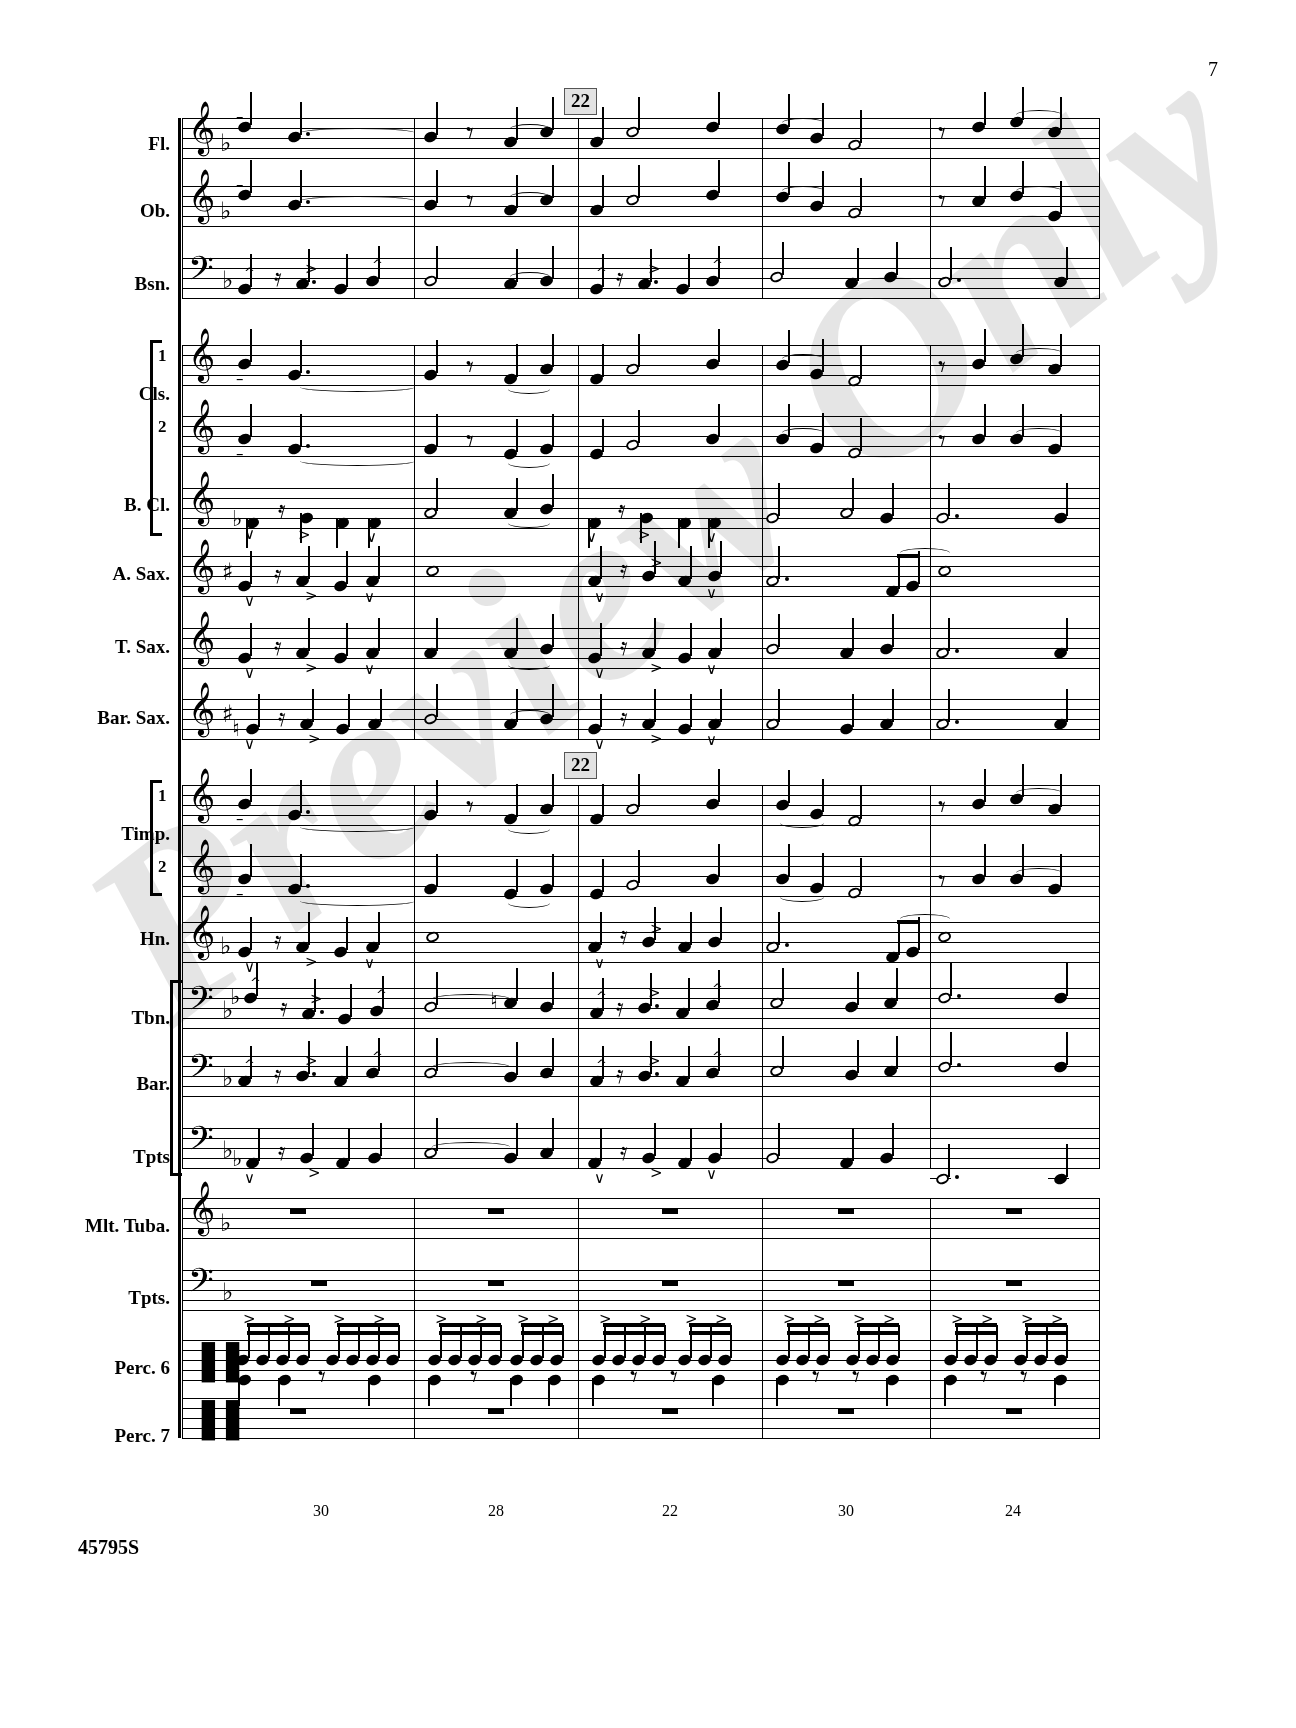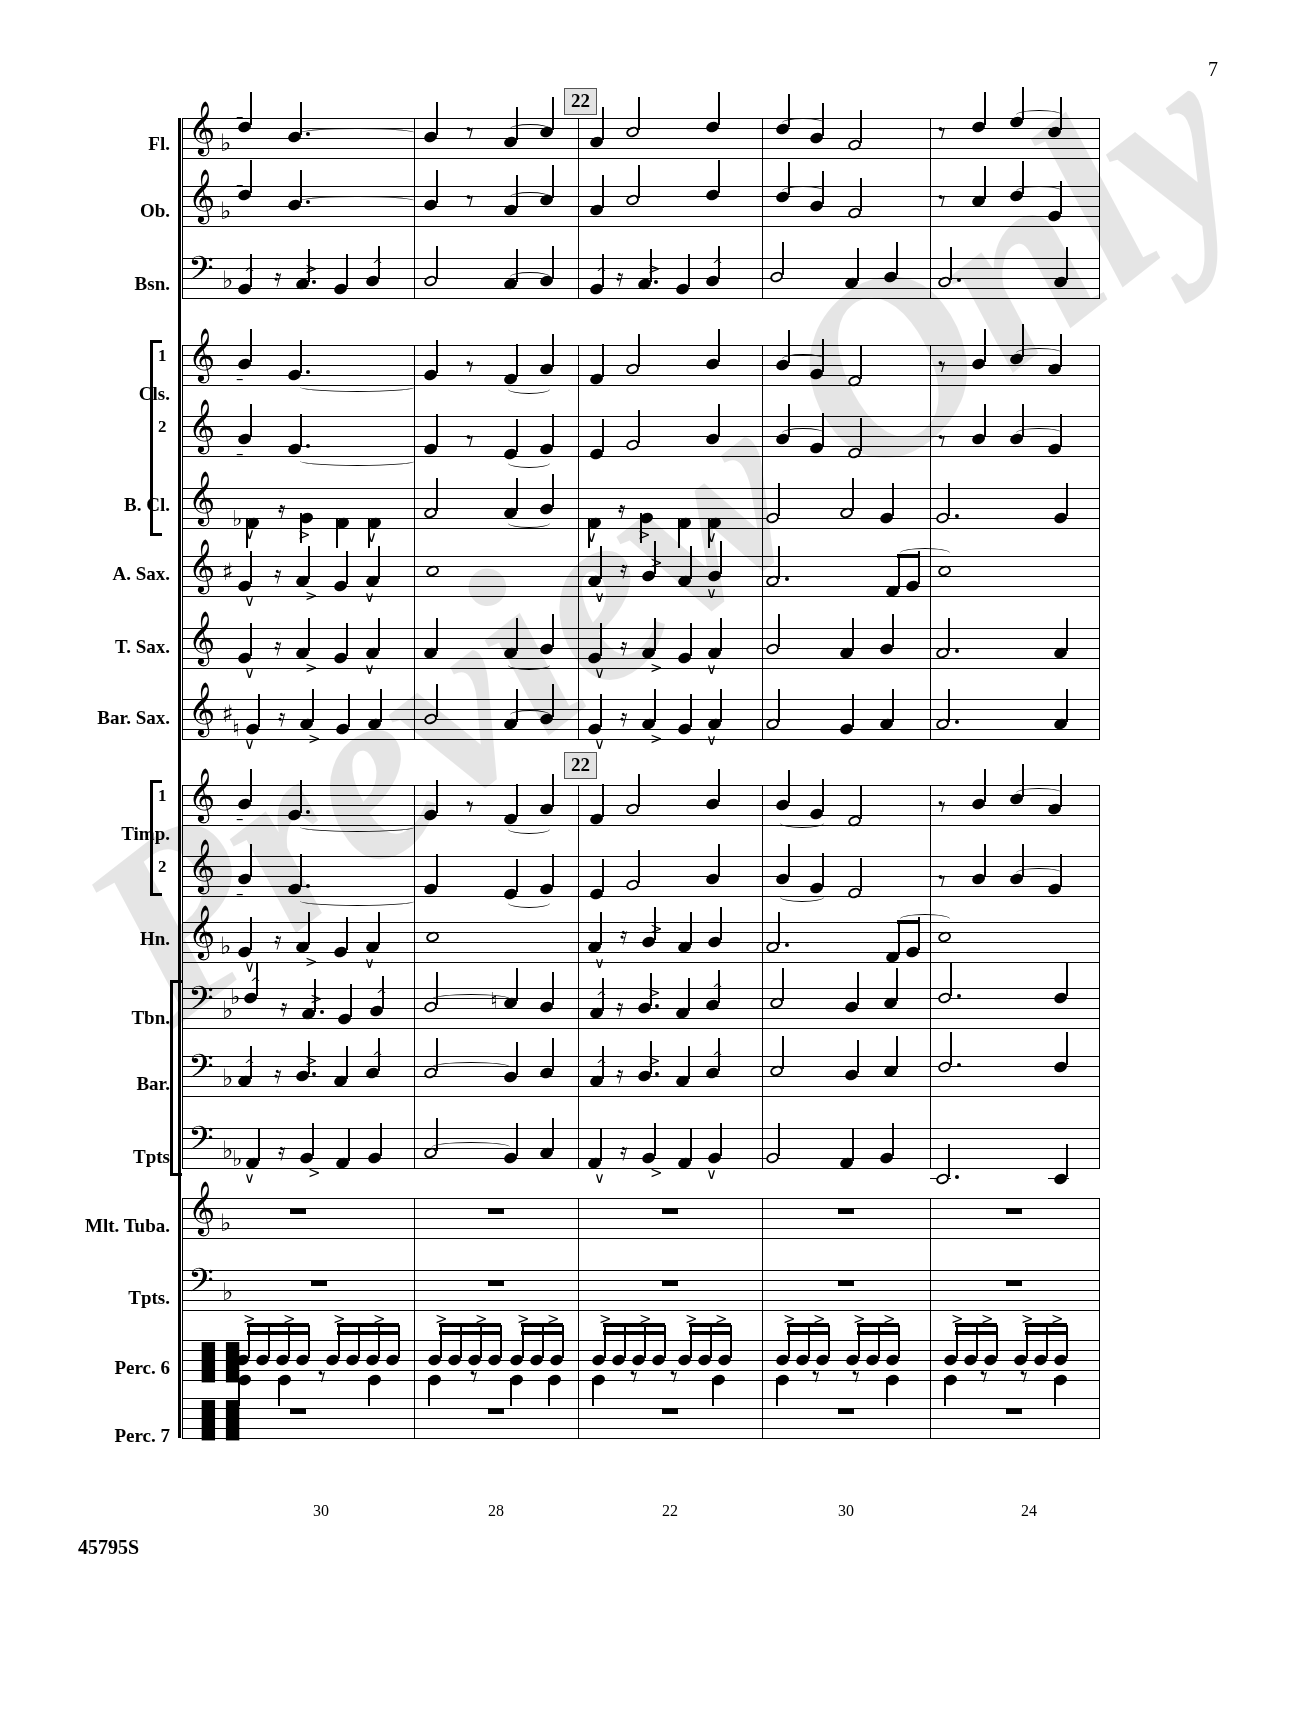--- a/index.html
+++ b/index.html
@@ -497,21 +497,21 @@
     <div class="barline" style="left:930px; top:1198px; height:240px;"></div>
     <div class="barline" style="left:1099px; top:1198px; height:240px;"></div>
 
     <div class="rehearsal" style="left:564px; top:88px;">22</div>
     <div class="rehearsal" style="left:564px; top:752px;">22</div>
 
     <div class="measure-number" style="left:313px; top:1502px;">30</div>
     <div class="measure-number" style="left:488px; top:1502px;">28</div>
     <div class="measure-number" style="left:662px; top:1502px;">22</div>
     <div class="measure-number" style="left:838px; top:1502px;">30</div>
-    <div class="measure-number" style="left:1005px; top:1502px;margin-left:16px;">24</div>
+    <div class="measure-number" style="left:1005px; top:1502px;">24</div>
 
     <div>
       <div class="nh" style="left:238px; top:122px;"></div>
       <div class="stem" style="left:250px; top:92px; height:33px;"></div>
       <div class="artic" style="left:236px; top:110px;">–</div>
       <div class="nh" style="left:288px; top:132px;"></div>
       <div class="stem" style="left:300px; top:102px; height:33px;"></div>
       <div class="dot" style="left:306px; top:132px;"></div>
       <div class="tie" style="left:300px; top:128px; width:115px;"></div>
       <div class="nh" style="left:424px; top:132px;"></div>

